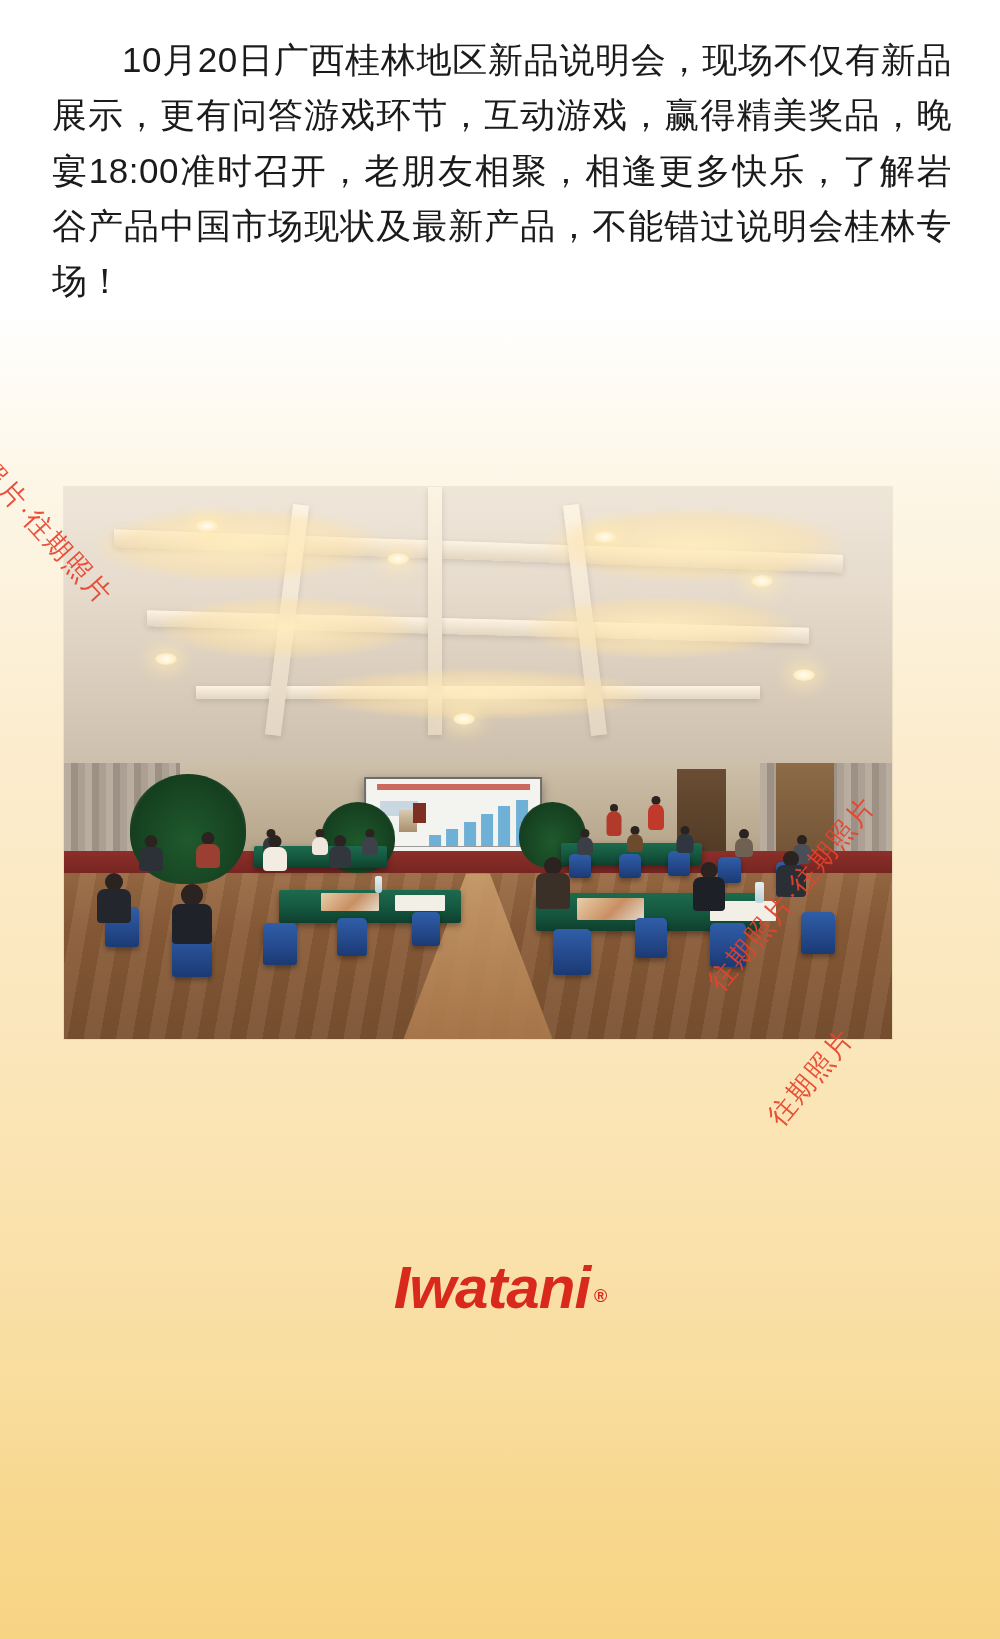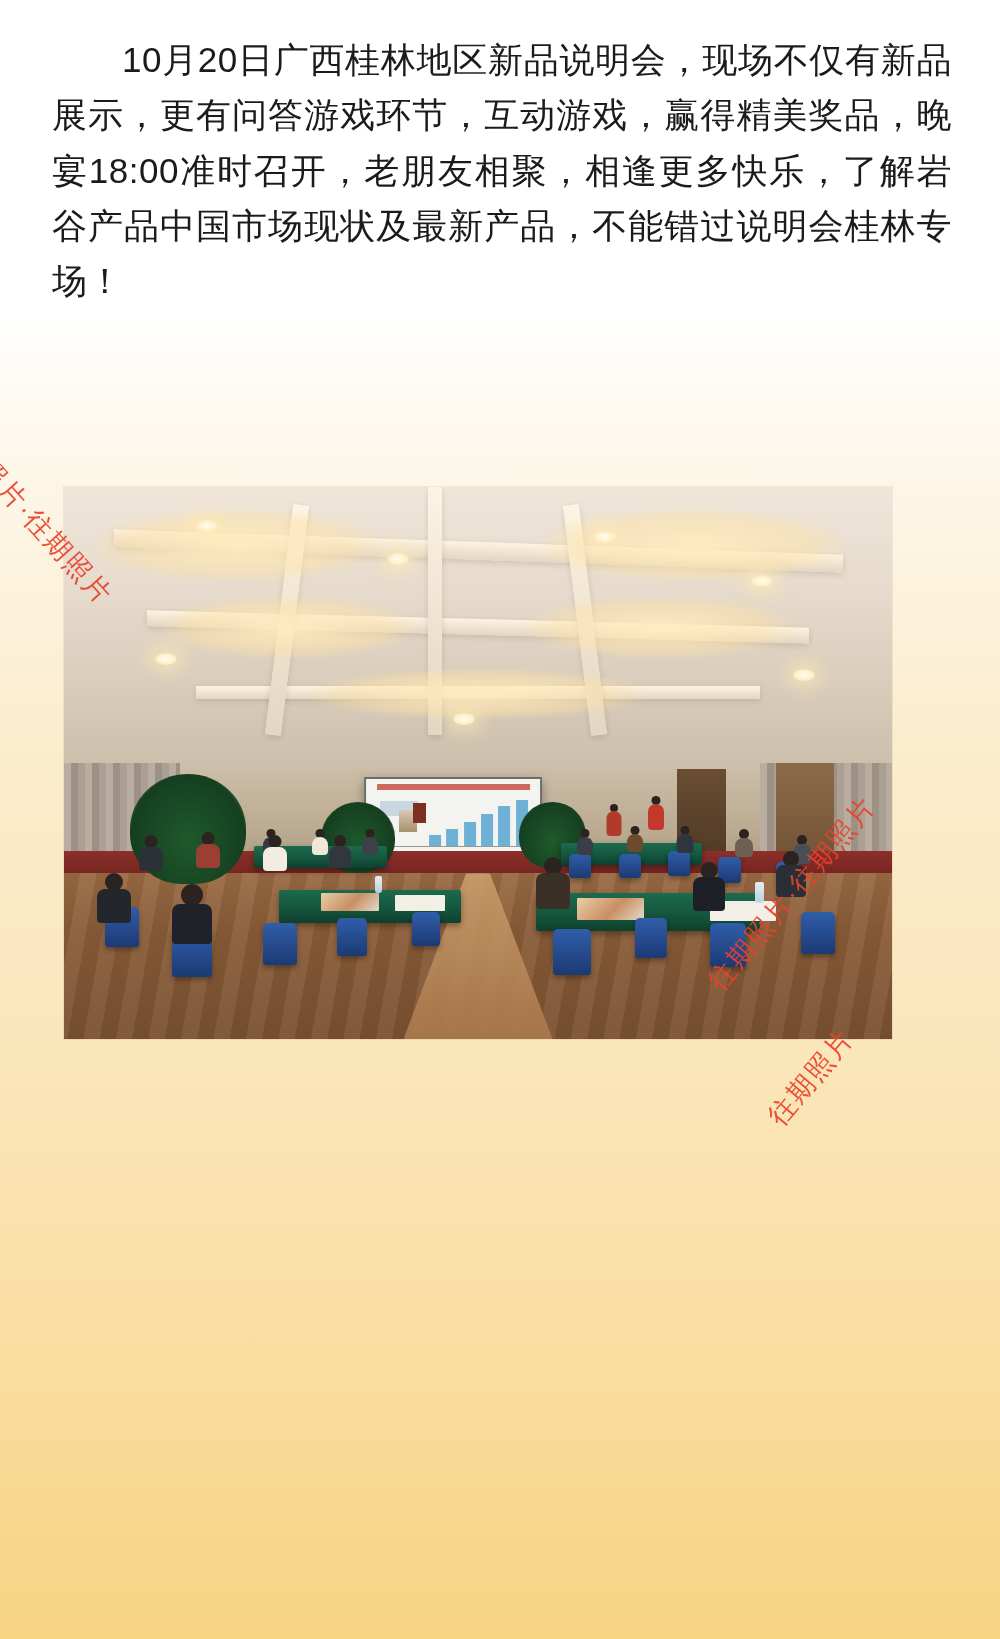--- a/index.html
+++ b/index.html
@@ -461,14 +461,17 @@
         <div class="body" style="top:14px; width:30px; height:32px; background:#2a2e35;"></div>
       </div>
     </div>
   </div>
 
   <div class="wm wm-tl">往期照片·往期照片</div>
   <div class="wm wm-br1">往期照片·往期照片</div>
   <div class="wm wm-br2">往期照片</div>
 
 
+  <div class="logo">
+    <span class="logo-text">Iwatani</span><span class="logo-text logo-reg">®</span>
+  </div>
 
 </div>
 
 </body></html>

